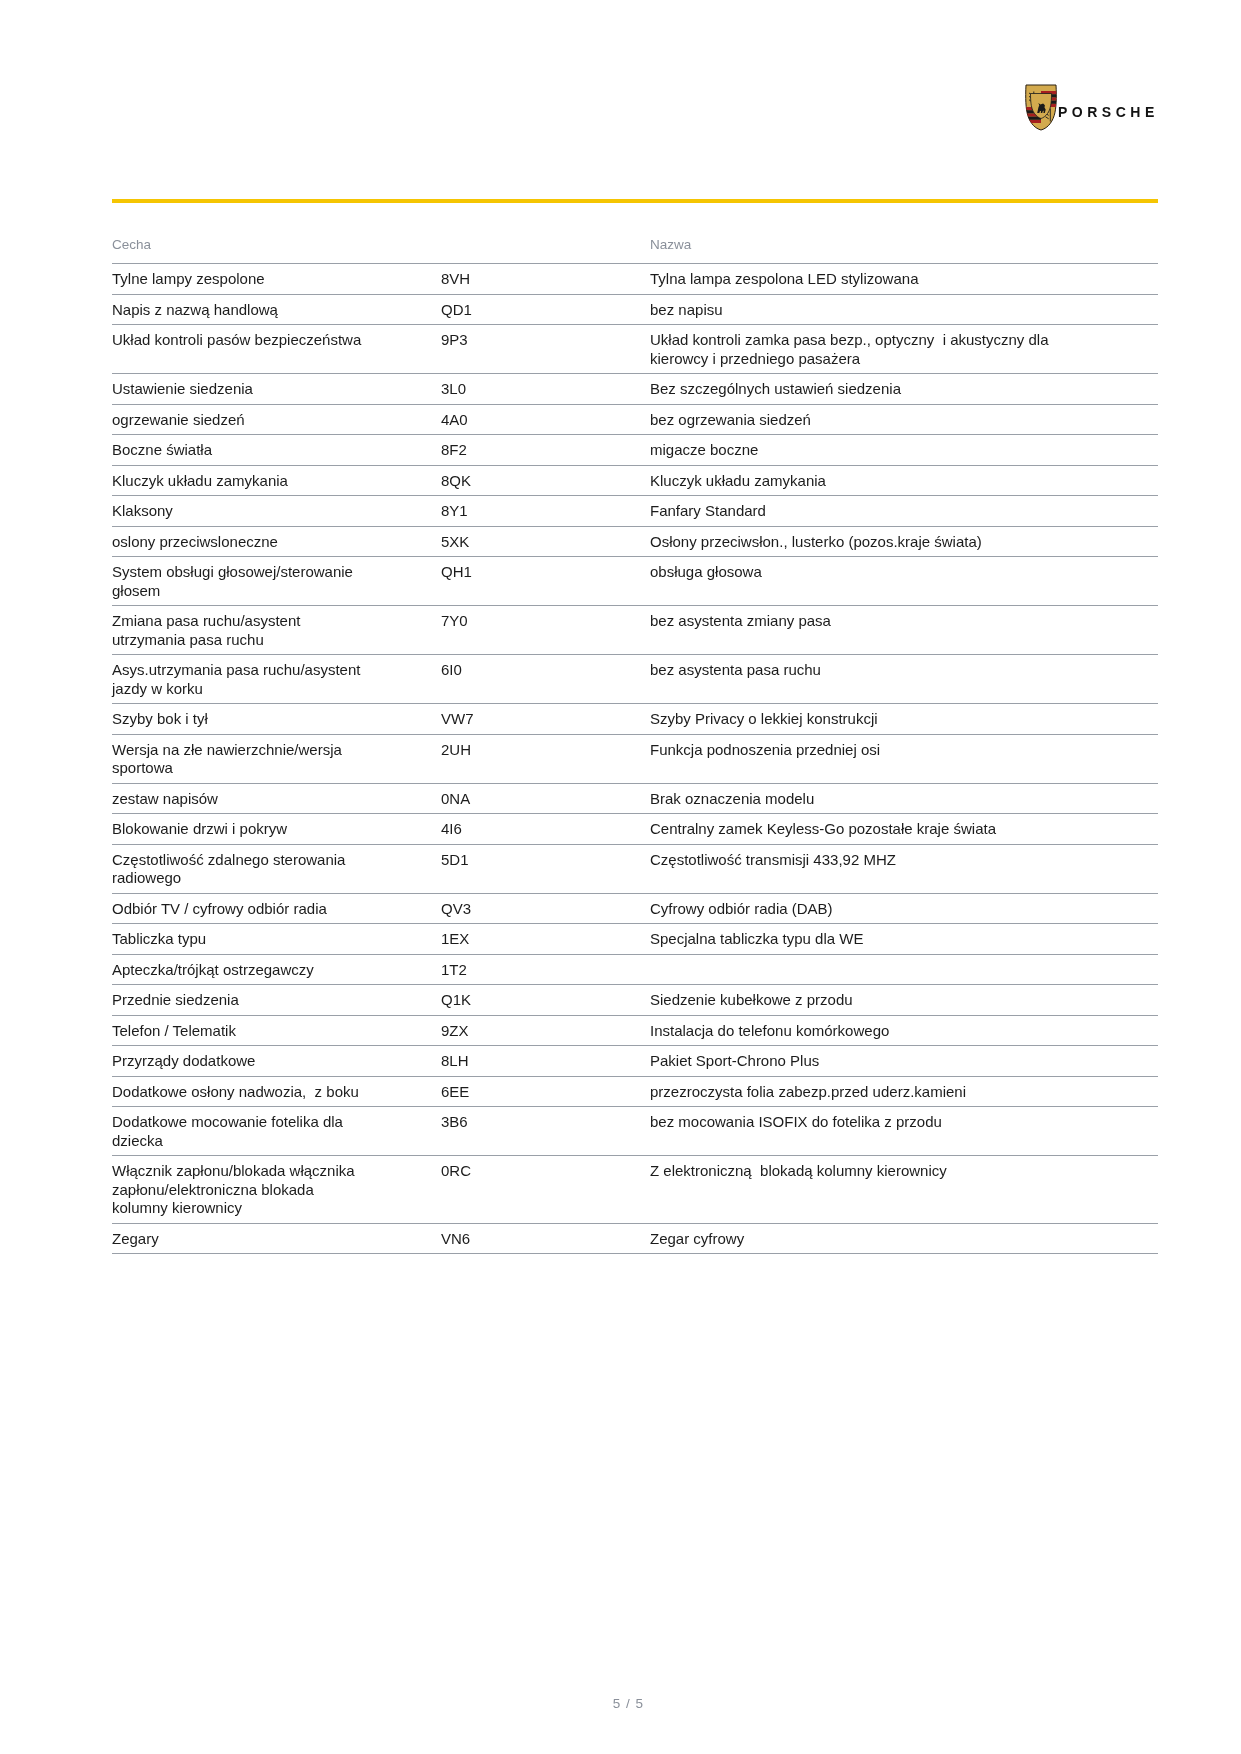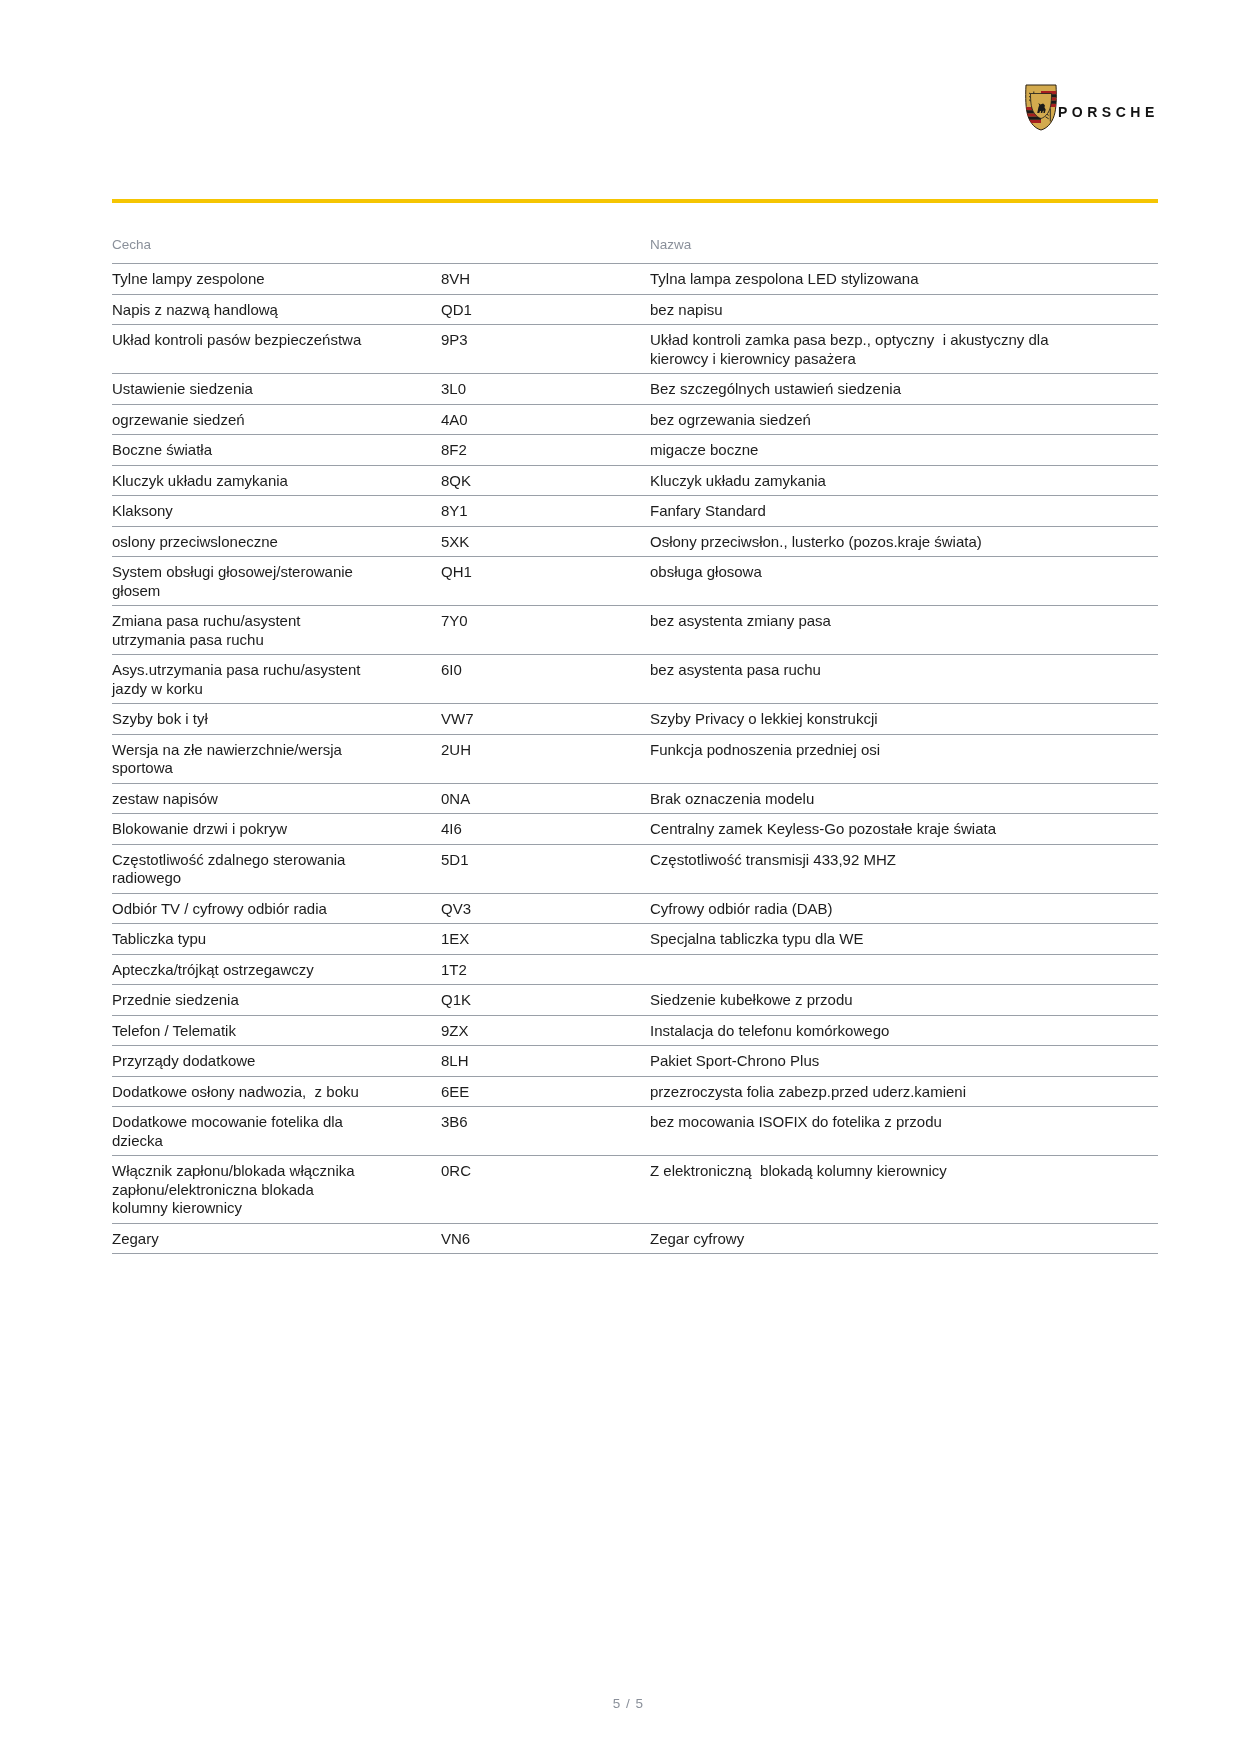--- a/index.html
+++ b/index.html
@@ -140,21 +140,21 @@
   <div class="trow">
     <div class="cell">Napis z nazwą handlową</div>
     <div class="cell">QD1</div>
     <div class="cell">bez napisu</div>
   </div>
 
   <div class="trow">
     <div class="cell">Układ kontroli pasów bezpieczeństwa</div>
     <div class="cell">9P3</div>
     <div class="cell">Układ kontroli zamka pasa bezp., optyczny  i akustyczny dla
-kierowcy i kierownicy pasażera</div>
+kierowcy i przedniego pasażera</div>
   </div>
 
 
   <div class="trow">
     <div class="cell">Ustawienie siedzenia</div>
     <div class="cell">3L0</div>
     <div class="cell">Bez szczególnych ustawień siedzenia</div>
   </div>
 
   <div class="trow">

